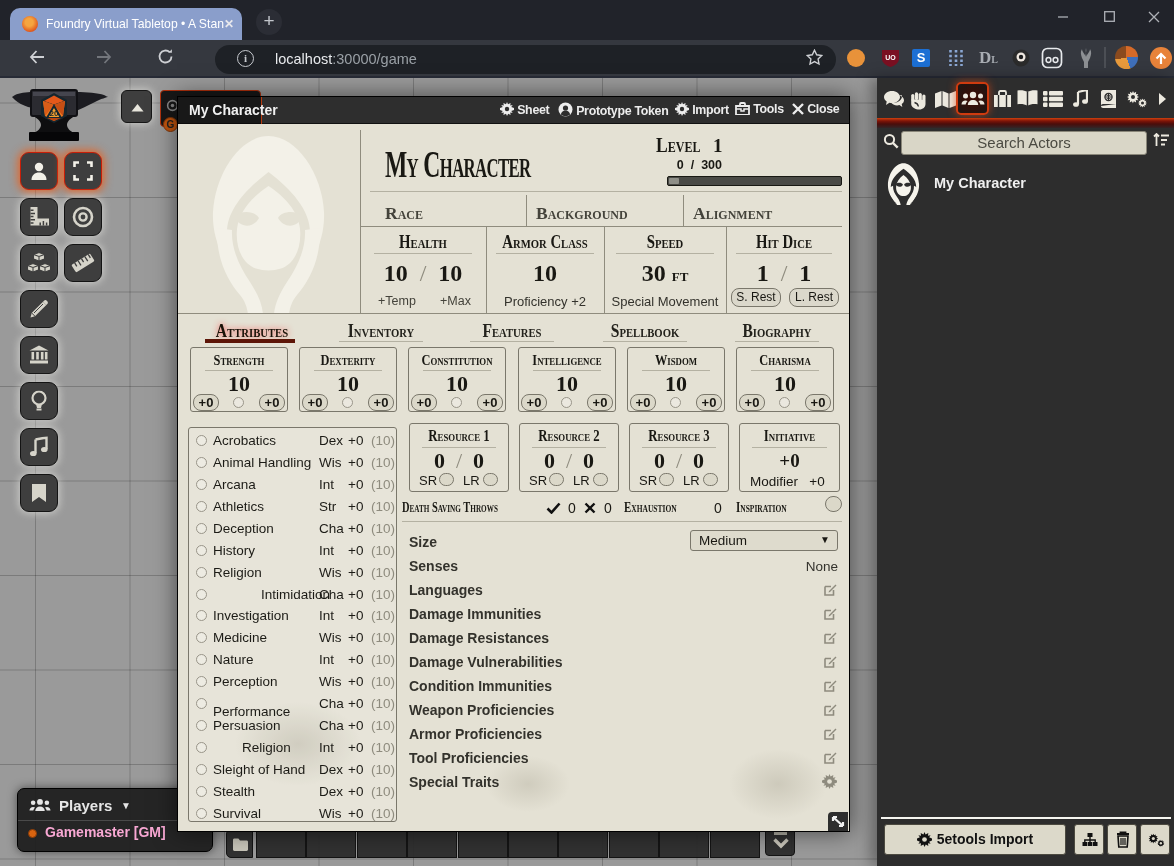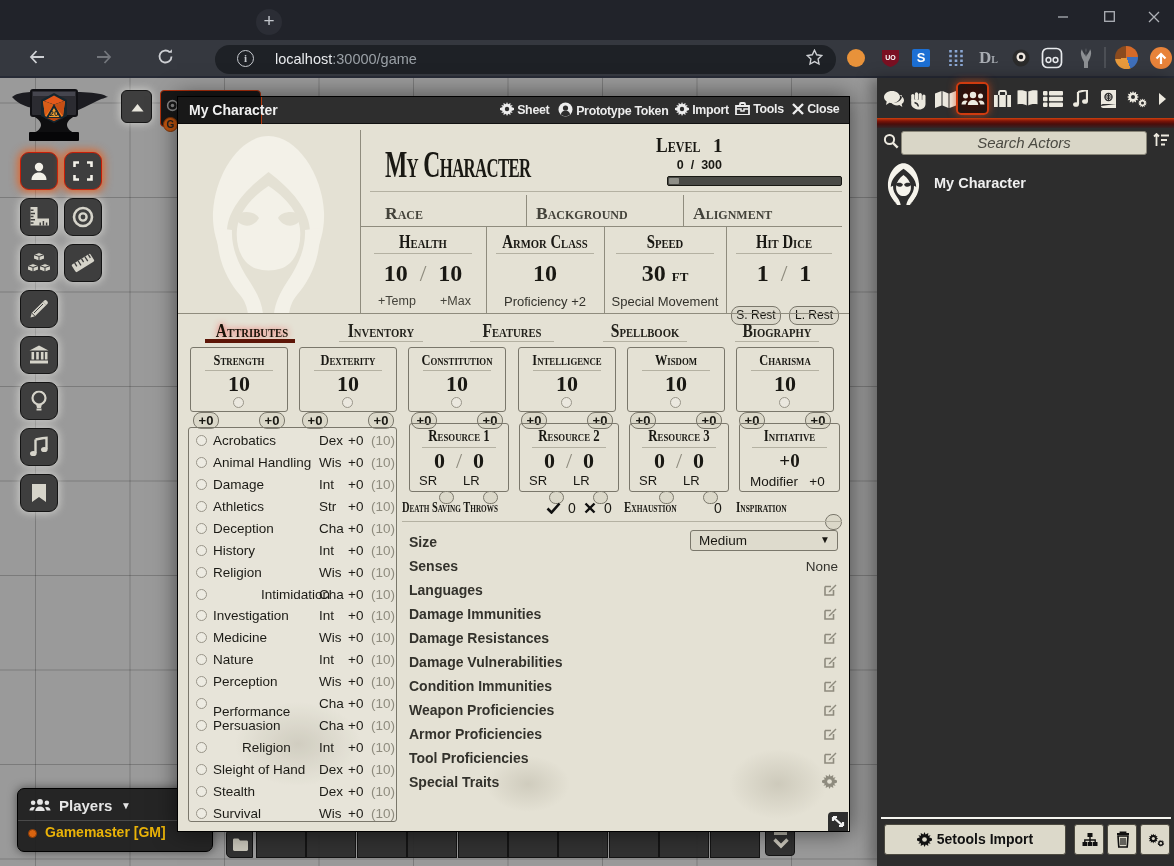--- a/index.html
+++ b/index.html
@@ -37,42 +37,47 @@
 
 #sheet{left:0;top:27px;width:671px;height:707px;background:
  radial-gradient(ellipse 90px 60px at 120px 620px,rgba(125,120,100,0.25),transparent 70%),
  radial-gradient(ellipse 70px 50px at 600px 660px,rgba(125,120,100,0.22),transparent 70%),
  radial-gradient(ellipse 60px 40px at 350px 660px,rgba(125,120,100,0.20),transparent 70%),
  #e4e1d4;color:#191813;}
 .vline{position:absolute;background:#8f8c7e;width:1px;}
 .hline{position:absolute;background:#8f8c7e;height:1px;}
 .thin{background:#b4b1a2;}
 .abox{position:absolute;border:1px solid #7a776b;border-radius:3px;}
-.mini{position:absolute;border:1px solid #7a776b;border-radius:8px;background:rgba(0,0,0,0.04);font-weight:bold;font-size:13px;text-align:center;margin-top:18px;}
+.mini{position:absolute;border:1px solid #7a776b;border-radius:8px;background:rgba(0,0,0,0.04);font-weight:bold;font-size:13px;text-align:center;}
 .radio{position:absolute;width:11px;height:11px;border:1px solid #999589;border-radius:50%;background:rgba(255,255,255,0.25);}
 .skname{position:absolute;font-size:13.5px;color:#1c1b16;}
 .skab{position:absolute;font-size:13.5px;color:#1c1b16;}
 .skpas{position:absolute;font-size:13.5px;color:#8e8b7e;}
 .trl{position:absolute;font-size:14px;font-weight:bold;color:#33322c;}
 .edic{position:absolute;width:13px;height:13px;}
 
 #sidebar{z-index:6;left:877px;top:78px;width:297px;height:788px;background:#2d2d2d;box-shadow:-6px 0 14px rgba(0,0,0,0.35);}
 #sbtabs{position:absolute;left:0;top:0;width:297px;height:40px;}
 #redbar{position:absolute;left:0;top:40px;width:297px;height:10px;background:linear-gradient(180deg,#cf400e 0,#7e1408 3px,#4a0d0a 6px,#332527 10px);}
-#searchrow{position:absolute;left:0;top:50px;width:243px;height:30px;font-style:italic;}
+#searchrow{position:absolute;left:0;top:50px;width:243px;height:30px;}
 #searchin{position:absolute;left:24px;top:3px;width:246px;height:24px;background:#d9d6c7;border:1px solid #8a877a;border-radius:3px;color:#4b4a42;font-size:15px;text-align:center;line-height:22px;}
 #dir{position:absolute;left:0;top:80px;width:297px;height:624px;}
 .sbbtn{position:absolute;background:#dcd9ca;border:1px solid #4c4a40;border-radius:3px;color:#111;font-weight:bold;font-size:14px;text-align:center;}
 
 #players{z-index:2;left:17px;top:788px;width:196px;height:64px;background:rgba(28,28,28,0.93);border:1px solid #000;border-radius:7px;box-shadow:0 0 10px rgba(0,0,0,0.5);color:#e6e6e6;}
 
 .slot{z-index:2;position:absolute;top:829px;height:29px;background:rgba(40,40,40,0.92);border:1px solid #141414;}
 </style></head><body>
 
 <div class="abs" id="tabstrip">
+ <div class="abs" id="tab">
+      <div class="fav"></div>
+      <div class="ttl">Foundry Virtual Tabletop • A Stan</div>
+      <div class="tx">✕</div>
+    </div>
  <div class="abs" id="newtab">+</div>
  <div class="wc" style="left:1057px;">
       <svg width="12" height="12" viewBox="0 0 12 12">
         <path d="M1 6h10" stroke="#aeb1b7" stroke-width="1.3"></path>
       </svg>
     </div>
  <div class="wc" style="left:1104px;">
       <svg width="11" height="11" viewBox="0 0 11 11">
         <rect x="0.7" y="0.7" width="9.6" height="9.6" fill="none" stroke="#aeb1b7" stroke-width="1.3"></rect>
       </svg>
@@ -418,21 +423,21 @@
 <div class="skname" style="left:24px;top:5px;">Acrobatics</div>
 <div class="skab" style="left:130px;top:5px;">Dex</div>
 <div class="skab" style="left:159px;top:5px;">+0</div>
 <div class="skpas" style="left:182px;top:5px;">(10)</div>
 <div class="radio" style="left:7px;top:29px;"></div>
 <div class="skname" style="left:24px;top:27px;">Animal Handling</div>
 <div class="skab" style="left:130px;top:27px;">Wis</div>
 <div class="skab" style="left:159px;top:27px;">+0</div>
 <div class="skpas" style="left:182px;top:27px;">(10)</div>
 <div class="radio" style="left:7px;top:51px;"></div>
-<div class="skname" style="left:24px;top:49px;">Damage</div>
+<div class="skname" style="left:24px;top:49px;">Arcana</div>
 <div class="skab" style="left:130px;top:49px;">Int</div>
 <div class="skab" style="left:159px;top:49px;">+0</div>
 <div class="skpas" style="left:182px;top:49px;">(10)</div>
 <div class="radio" style="left:7px;top:73px;"></div>
 <div class="skname" style="left:24px;top:71px;">Athletics</div>
 <div class="skab" style="left:130px;top:71px;">Str</div>
 <div class="skab" style="left:159px;top:71px;">+0</div>
 <div class="skpas" style="left:182px;top:71px;">(10)</div>
 <div class="radio" style="left:7px;top:95px;"></div>
 <div class="skname" style="left:24px;top:93px;">Deception</div>
@@ -745,21 +750,21 @@
         <circle cx="4.5" cy="5" r="2.5"></circle>
         <path d="M0.5 13.5c0-2.5 1.8-4 4-4 .8 0 1.5.2 2.1.5-1 1-1.7 2.2-1.9 3.5z"></path>
         <circle cx="19.5" cy="5" r="2.5"></circle>
         <path d="M23.5 13.5c0-2.5-1.8-4-4-4-.8 0-1.5.2-2.1.5 1 1 1.7 2.2 1.9 3.5z"></path>
       </g>
     </svg>
  <div class="abs" style="left:41px;top:8px;font-size:15px;font-weight:bold;">Players</div>
  <div class="abs" style="left:103px;top:11px;font-size:10px;">▼</div>
  <div class="abs" style="left:0;top:31px;width:194px;height:1px;background:#4a4a4a;"></div>
  <div class="abs" style="left:10px;top:40px;width:9px;height:9px;border-radius:5px;background:#d96410;border:1px solid #8a3c08;"></div>
- <div class="abs" style="left:27px;top:35px;font-size:14px;font-weight:bold;color:#eab308;">Gamemaster [GM]</div>
+ <div class="abs" style="left:27px;top:35px;font-size:14px;font-weight:bold;color:#f9a8d4;">Gamemaster [GM]</div>
 </div>
 
 <div class="slot" style="left:226px;width:27px;border-radius:5px 0 0 5px;">
     <svg style="position:absolute;left:6px;top:8px;" width="15" height="13" viewBox="0 0 15 13">
       <path d="M0 2c0-.8.6-1.4 1.4-1.4h4L7 2.4h6.6c.8 0 1.4.6 1.4 1.4v7.8c0 .8-.6 1.4-1.4 1.4H1.4C.6 13 0 12.4 0 11.6z" fill="#c9c6ba"></path>
     </svg>
   </div>
 <div class="slot" style="left:256px;width:50px;"></div>
 <div class="slot" style="left:306px;width:50px;"></div>
 <div class="slot" style="left:357px;width:50px;"></div>

